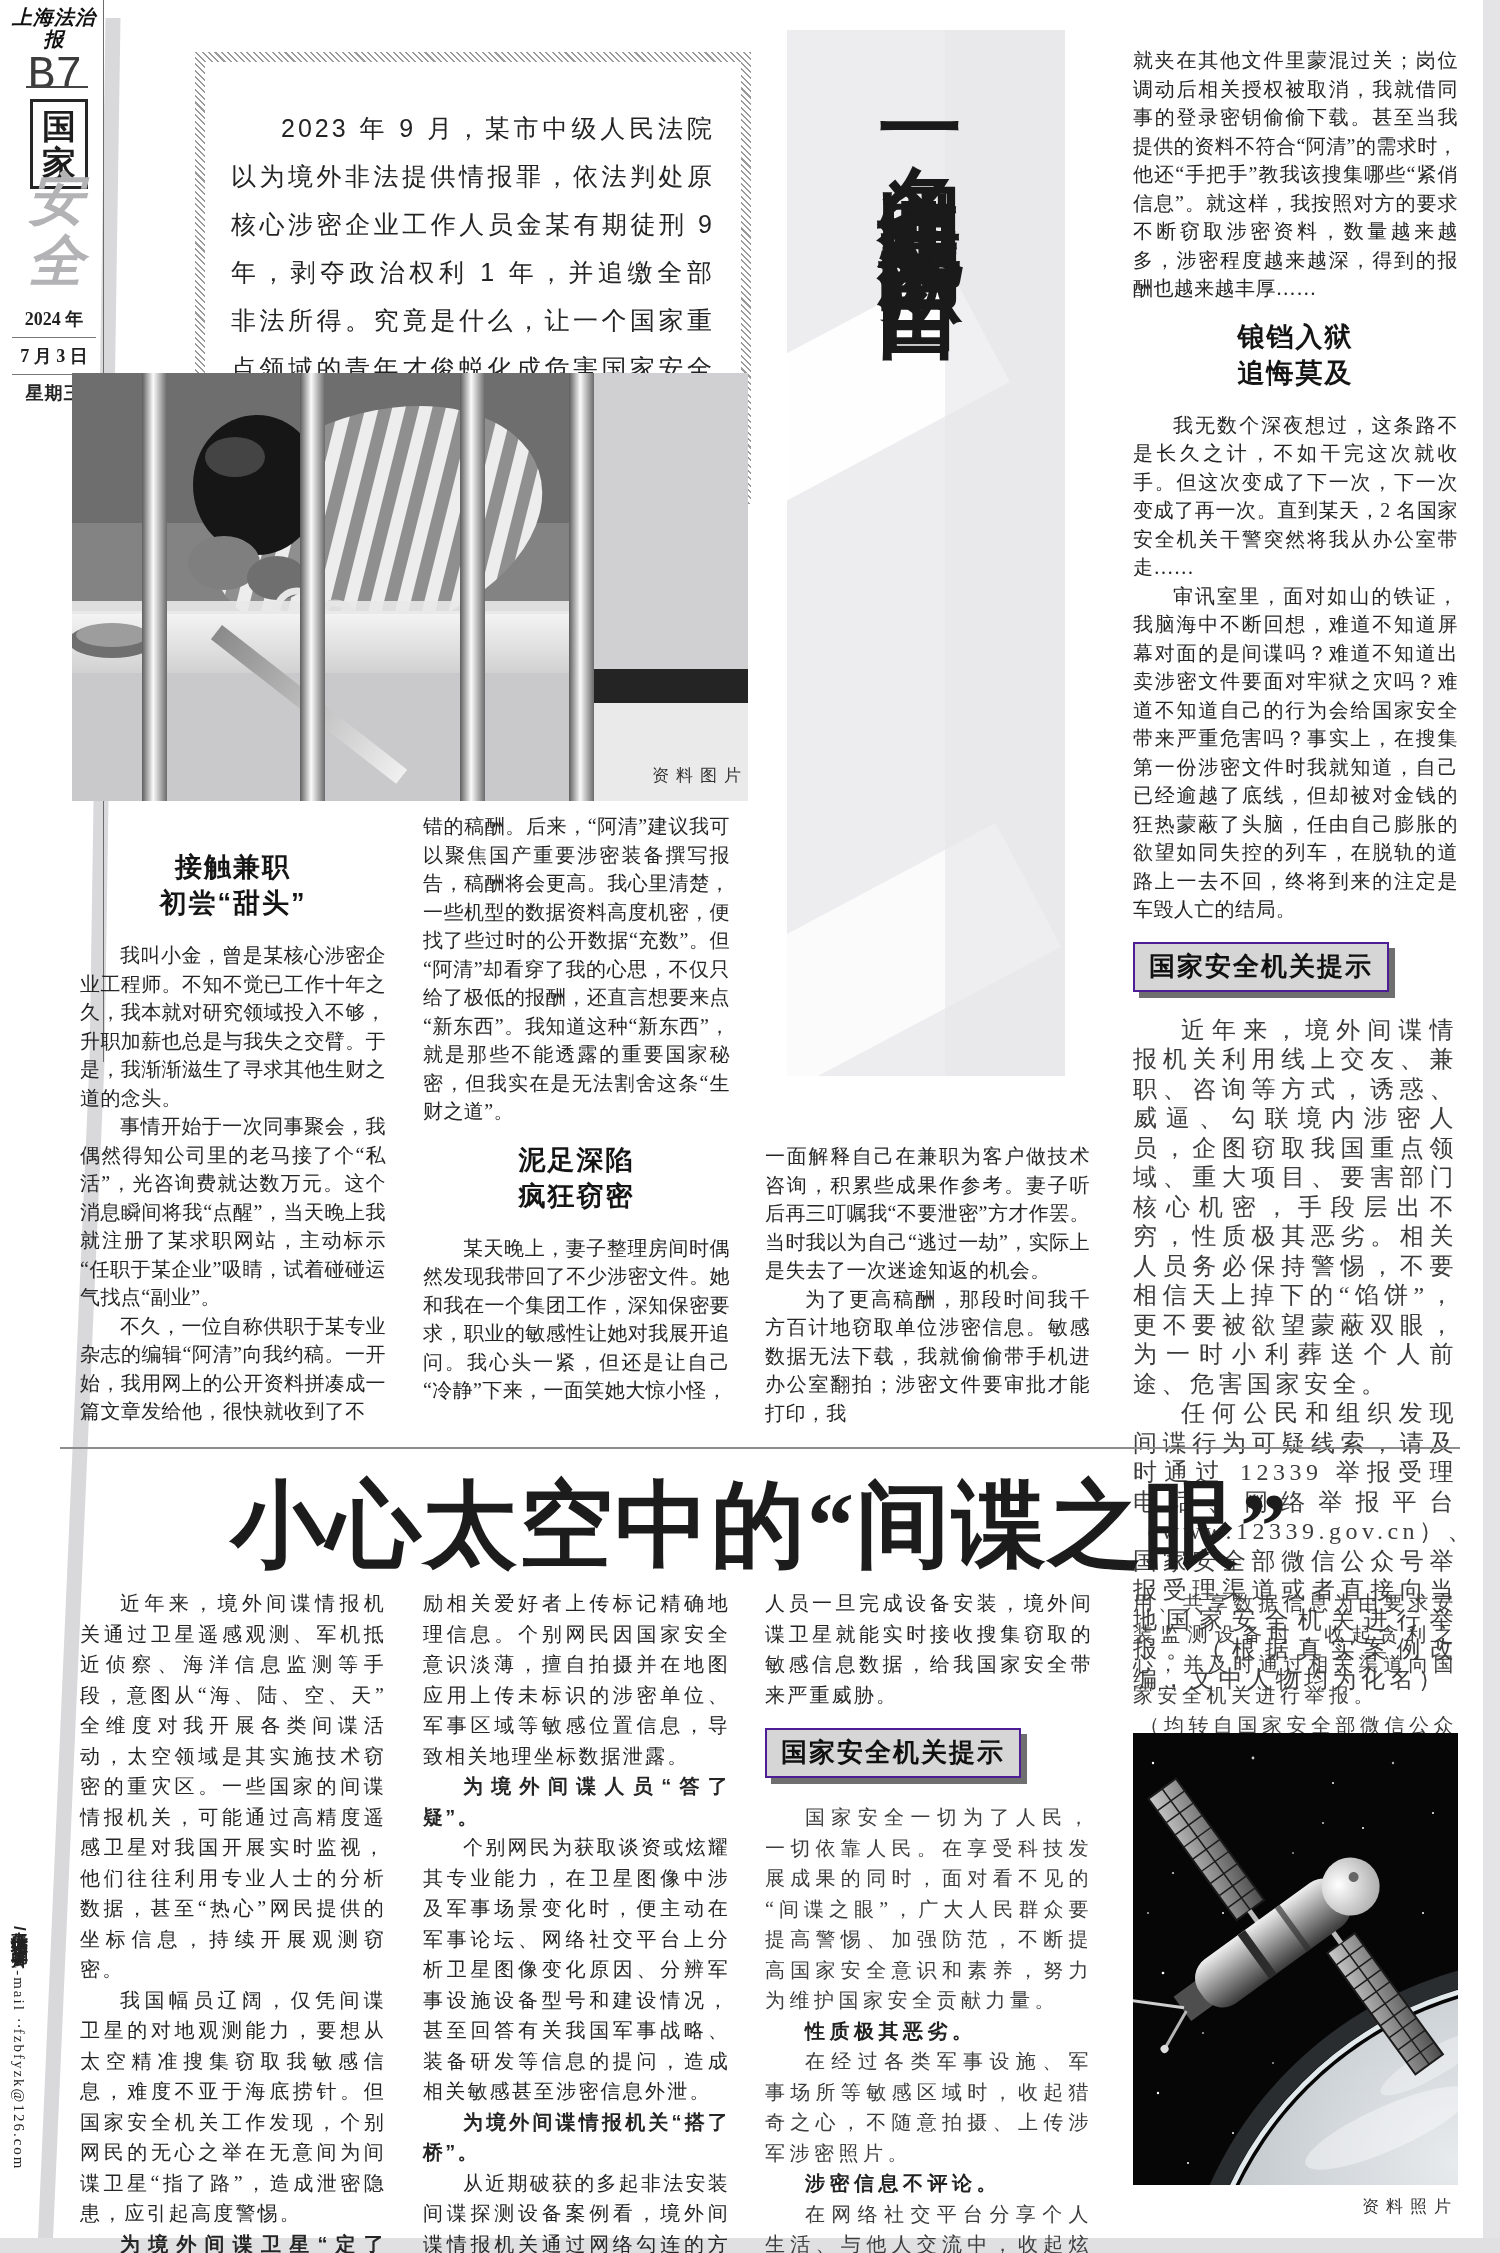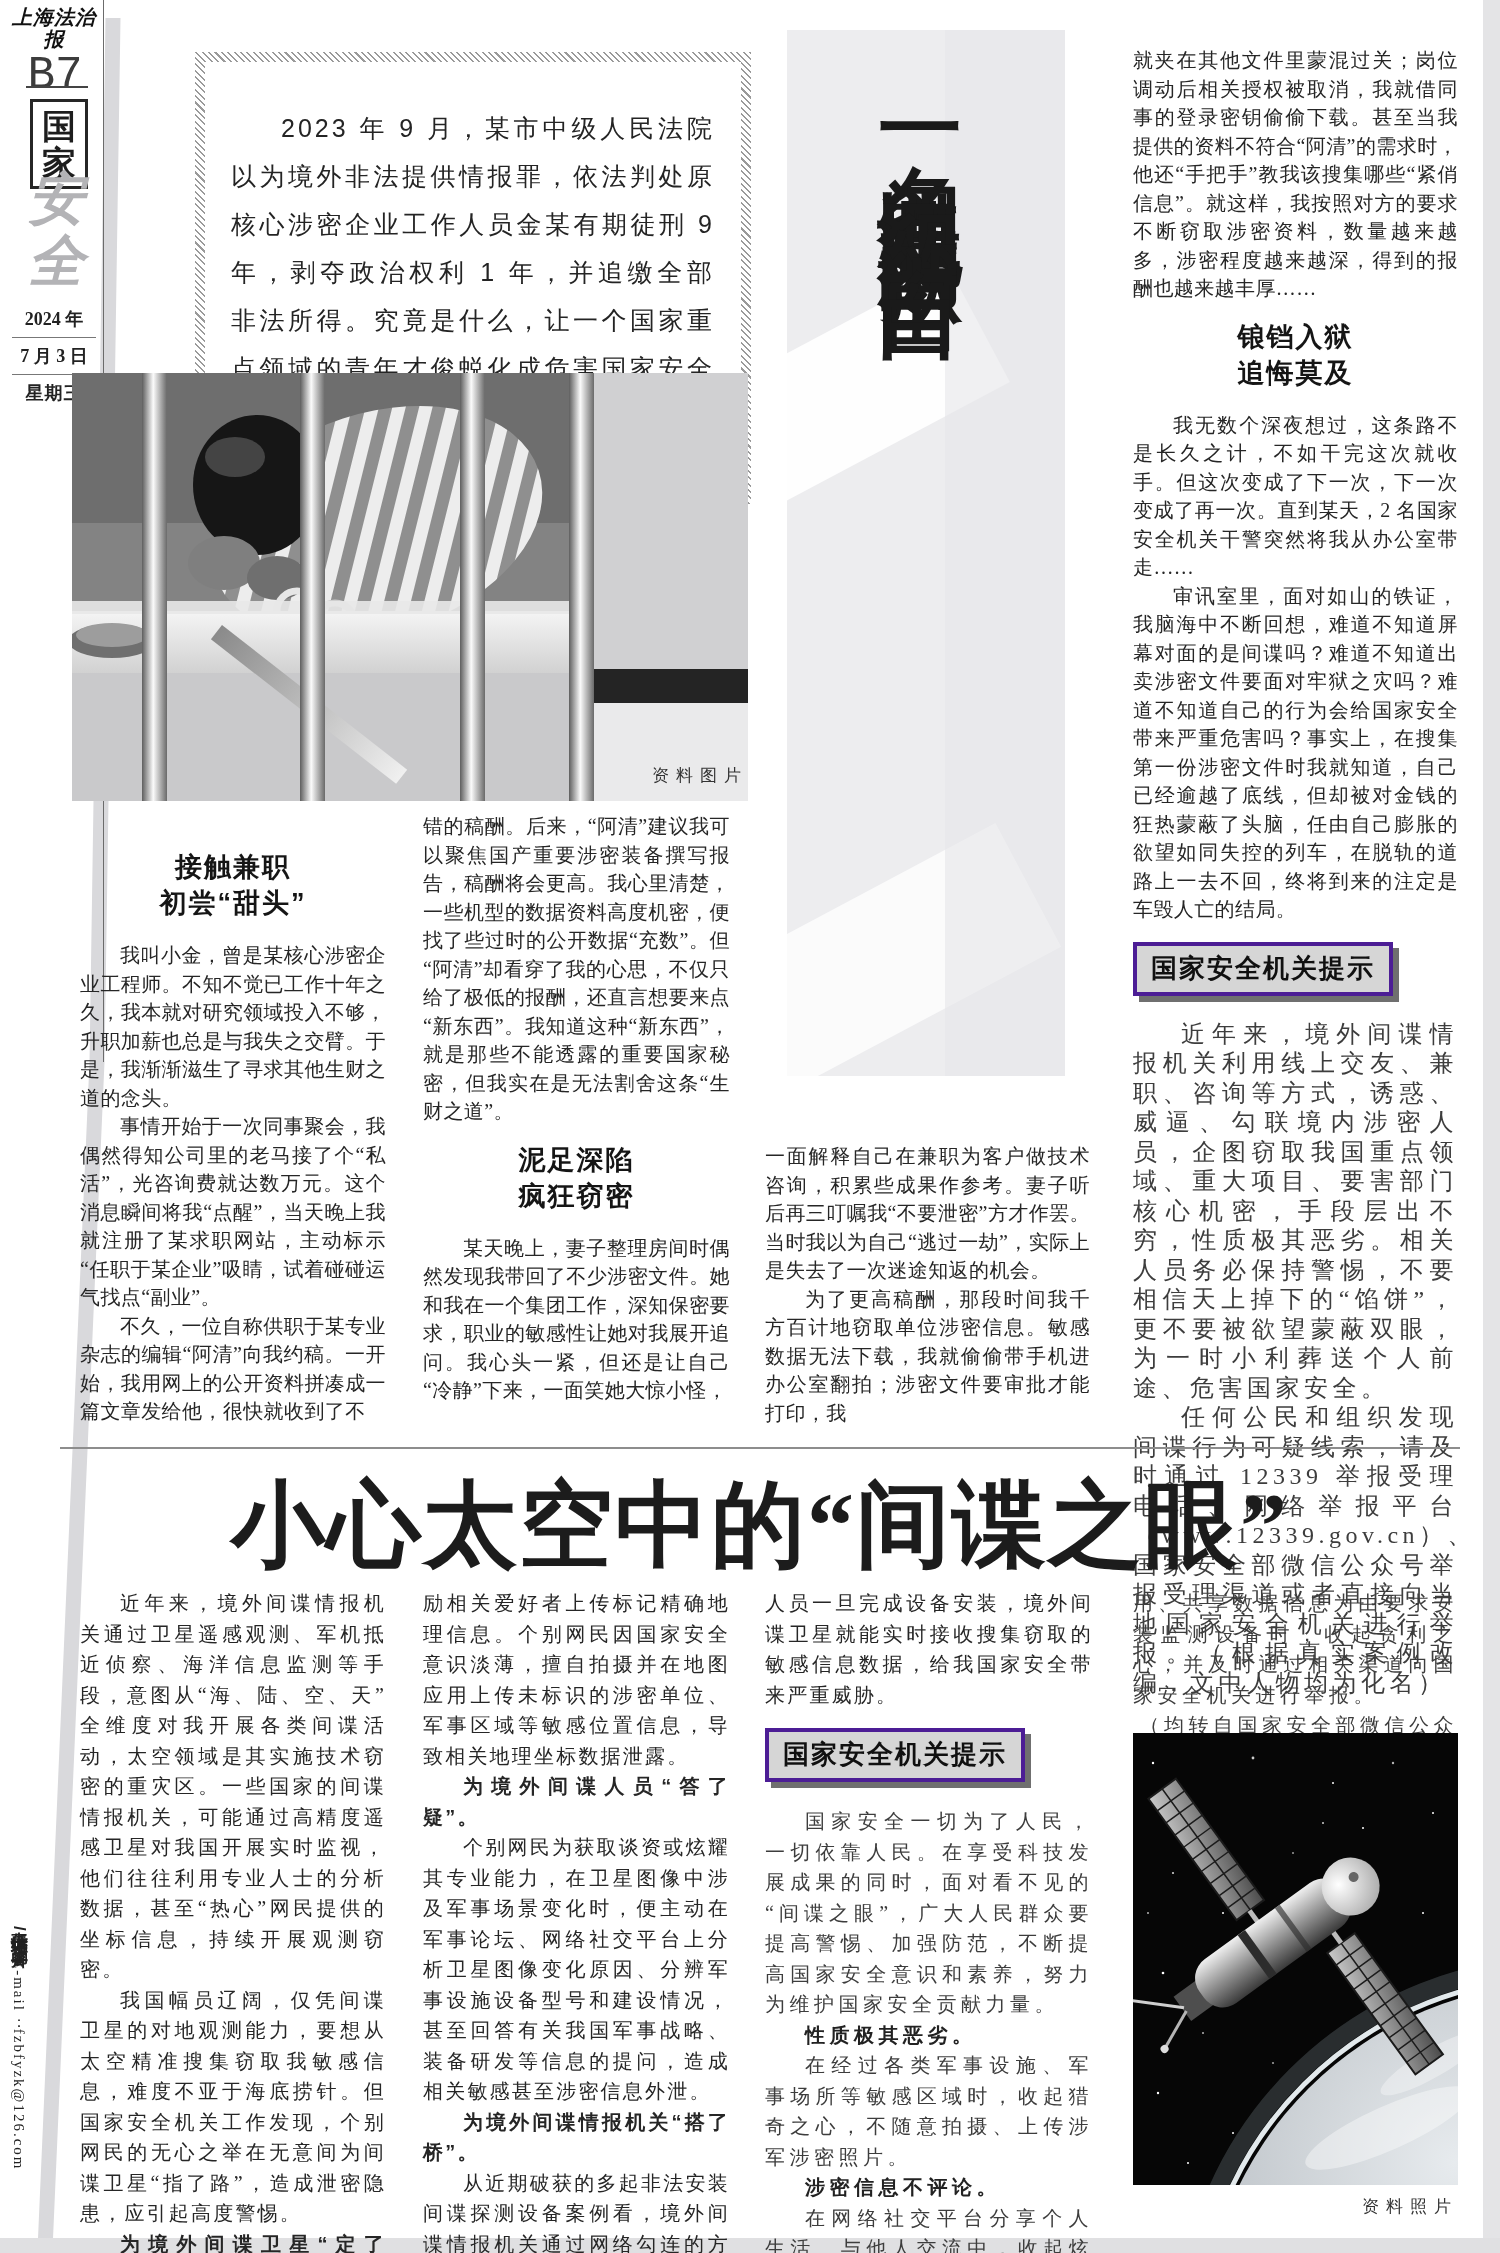--- a/index.html
+++ b/index.html
@@ -58,21 +58,21 @@
   #col-b3{left:765px;top:1588px;width:328px;}
   #col-b4{left:1133px;top:1588px;width:325px;}
   .tcol p{margin:0;font-size:20px;line-height:28.5px;letter-spacing:.4px;}
   .bcol p{margin:0;font-size:20px;line-height:30.5px;letter-spacing:2.2px;}
   .para{text-align:justify;text-indent:2em;color:#262626;}
   .cont{text-indent:0;}
   .bold{font-weight:700;font-family:"Liberation Sans",sans-serif;letter-spacing:1px;}
   .sechead{margin:16px 0 20px;text-align:center;font-family:"Liberation Sans",sans-serif;
      font-weight:700;font-size:27px;line-height:36px;color:#151515;letter-spacing:2px;}
   .tip-label{margin:18px 0 24px;}
-  .tip-label span{display:inline-block;background:#d6d6d6;border:4px solid #4c1d95;
+  .tip-label span{display:inline-block;background:#d6d6d6;border:2px solid #4c1d95;
      box-shadow:6px 6px 0 #6f6f6f;padding:5px 14px 6px;font-family:"Liberation Sans",sans-serif;
      font-weight:700;font-size:26px;letter-spacing:2px;color:#101010;}
   .kai{color:#3d3d3d;font-style:normal;}
   .tcol p.kai{font-size:24px;line-height:29.5px;letter-spacing:4.5px;text-align:justify;}
   .bcol p.kai{font-size:20px;line-height:30.5px;letter-spacing:4.5px;text-align:justify;}
   p.kai.sub{font-weight:700;color:#222;}
   p.kai.right{text-align:right;text-indent:0;}
   
   .mid-rule{left:60px;top:1447px;width:1400px;height:2px;background:#8d8d8d;}
   .bhead{left:60px;top:1462px;width:1400px;text-align:center;font-size:94px;font-weight:900;

